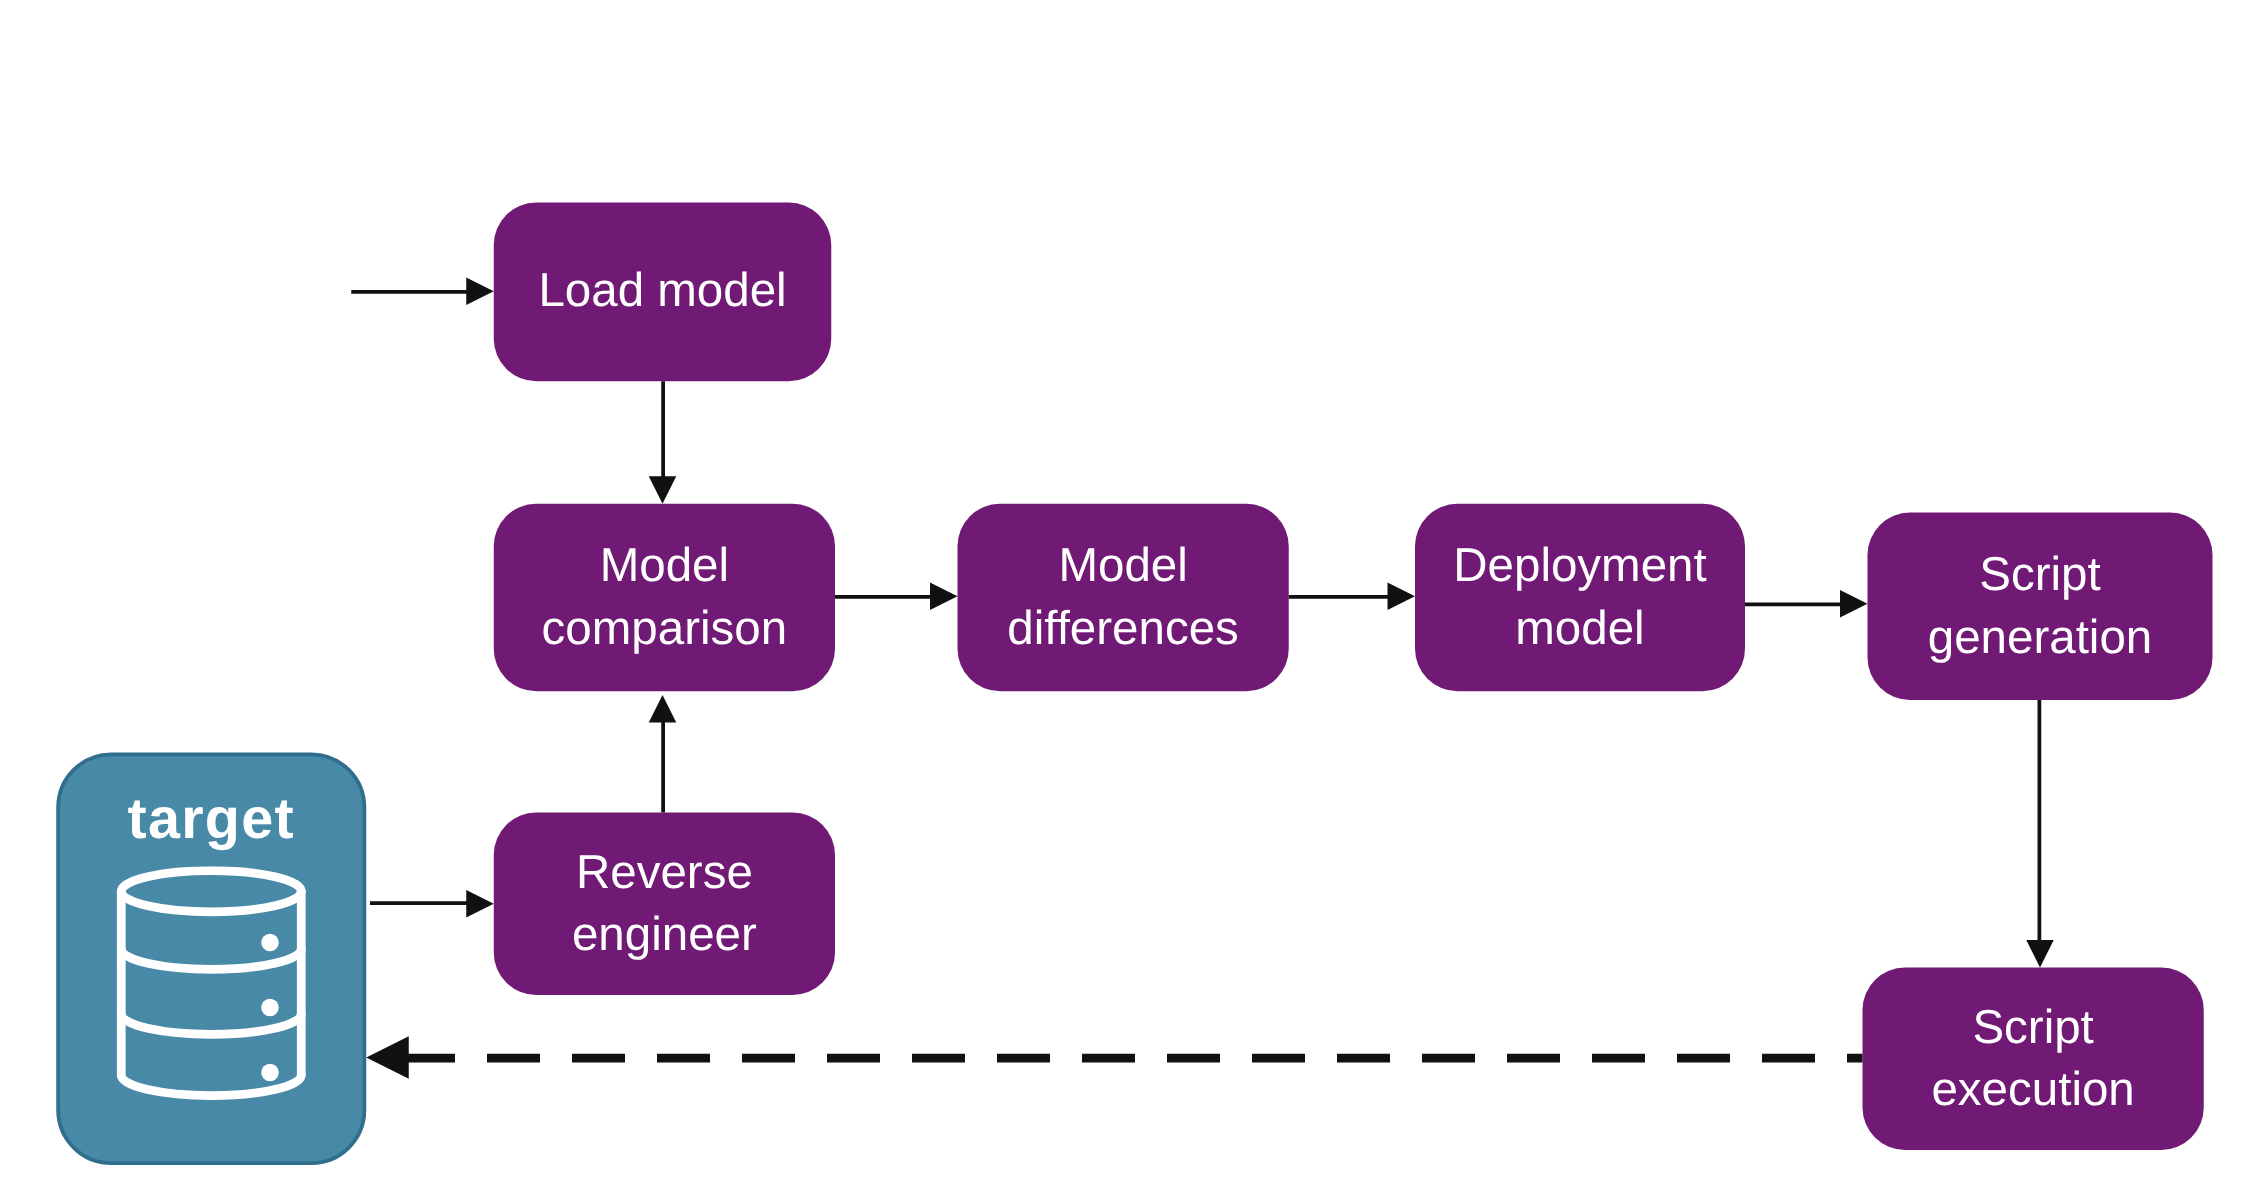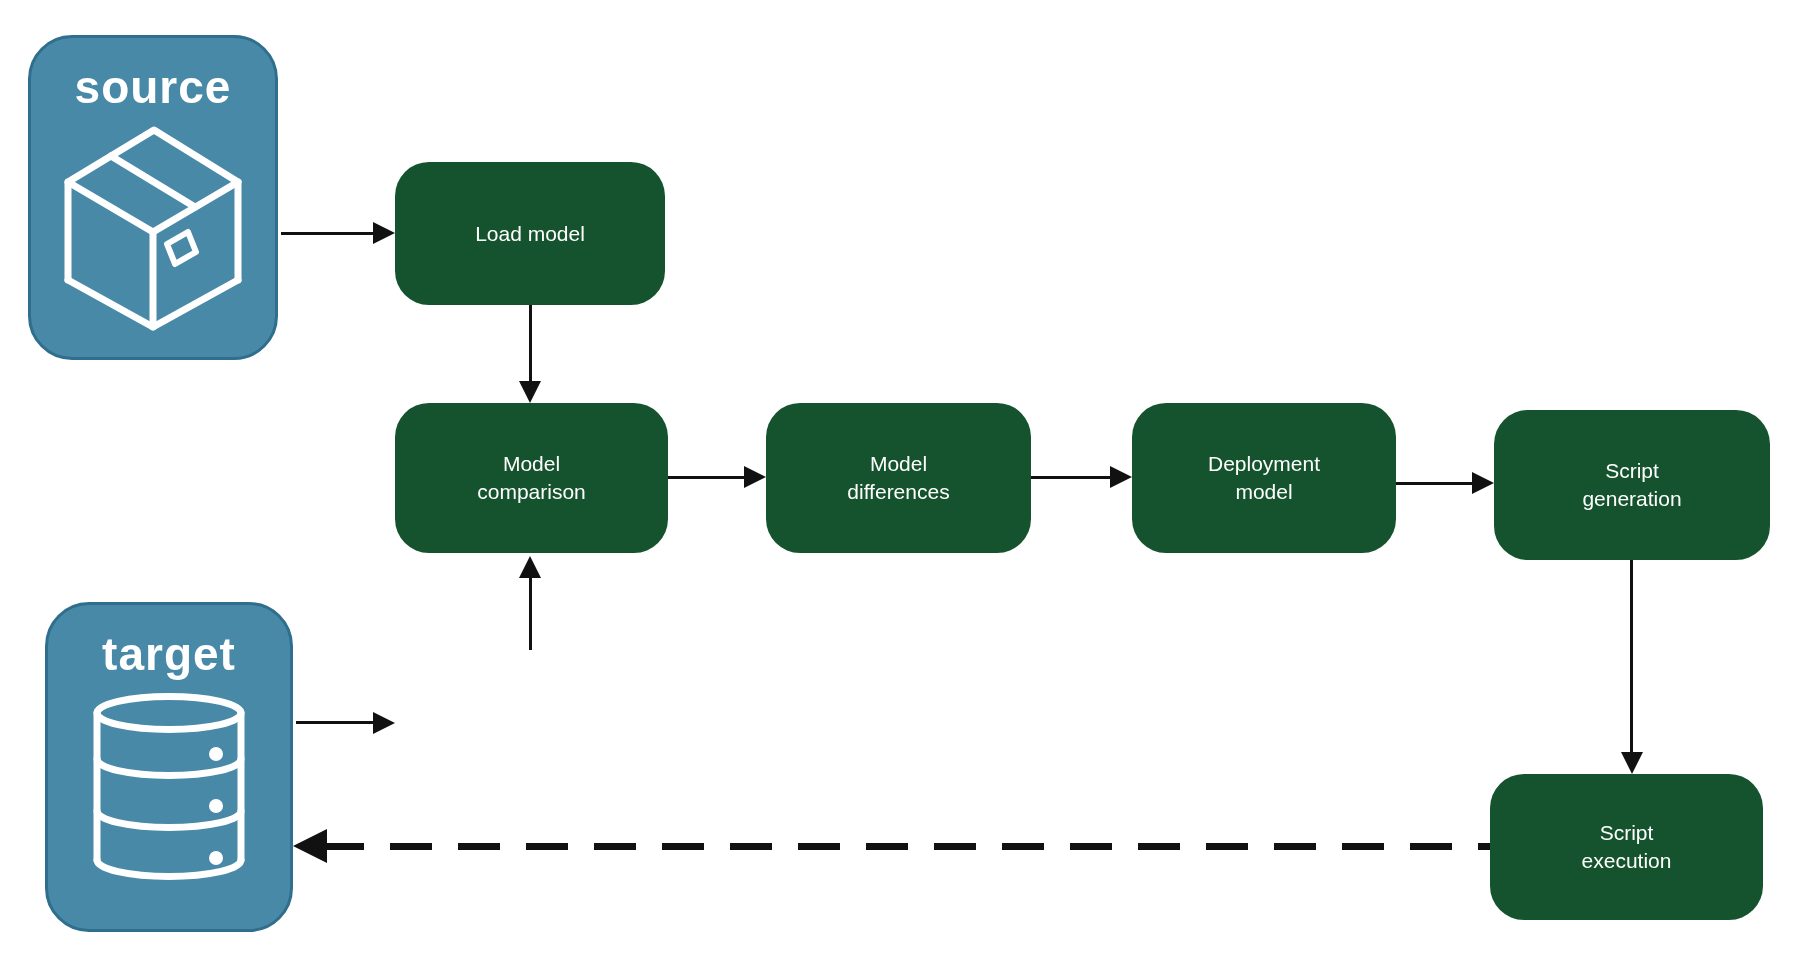--- a/index.html
+++ b/index.html
@@ -10,23 +10,23 @@
   
   .container-box{
     position:absolute;background:#4889A8;border:3px solid #2F6E8C;border-radius:44px;
     box-sizing:border-box;display:flex;flex-direction:column;align-items:center;
   }
   .container-label{
     color:#ffffff;font-size:46px;font-weight:700;margin-top:22px;letter-spacing:1px;
   }
   
   .node{
-    position:absolute;background:#14532d;border-radius:34px;color:#ffffff;
+    position:absolute;background:#701a75;border-radius:34px;color:#ffffff;
     display:flex;align-items:center;justify-content:center;text-align:center;
-    font-size:21px;line-height:1.32;white-space:pre-line;box-sizing:border-box;
+    font-size:38px;line-height:1.32;white-space:pre-line;box-sizing:border-box;
   }
   
   .hline{position:absolute;height:3px;background:#111111;}
   .vline{position:absolute;width:3px;background:#111111;}
   .dline{position:absolute;height:7px;
     background:repeating-linear-gradient(to right,#111111 0 42px,transparent 42px 68px);}
   .head-right{position:absolute;width:0;height:0;
     border-left:22px solid #111111;border-top:11px solid transparent;border-bottom:11px solid transparent;}
   .head-left-big{position:absolute;width:0;height:0;
     border-right:34px solid #111111;border-top:17px solid transparent;border-bottom:17px solid transparent;}
@@ -34,39 +34,20 @@
     border-top:22px solid #111111;border-left:11px solid transparent;border-right:11px solid transparent;}
   .head-up{position:absolute;width:0;height:0;
     border-bottom:22px solid #111111;border-left:11px solid transparent;border-right:11px solid transparent;}
   .icon-svg{display:block;}
 </style>
 </head>
 <body>
 
 <div class="canvas">
 
-  <div class="container-box" style="left:28px;top:35px;width:250px;height:325px;">
-    <div class="container-label">source</div>
-    <span>
-      <svg class="icon-svg" width="186" height="214" viewBox="0 0 186 214" fill="none" stroke="#ffffff" stroke-width="7" stroke-linejoin="round" stroke-linecap="round" style="margin-top:8px;">
-
-        <polygon points="94,8 178,60 93,110 8,60"></polygon>
-
-        <line x1="8" y1="60" x2="8" y2="158"></line>
-        <line x1="178" y1="60" x2="178" y2="158"></line>
-        <line x1="93" y1="110" x2="93" y2="205"></line>
-
-        <polyline points="8,158 93,205 178,158"></polyline>
-
-        <line x1="51" y1="34" x2="135" y2="85"></line>
-
-        <polygon points="107,122 128,110 136,130 115,142" stroke-width="6"></polygon>
-      </svg>
-    </span>
-  </div>
 
   <div class="container-box" style="left:45px;top:602px;width:248px;height:330px;">
     <div class="container-label">target</div>
     <span>
       <svg class="icon-svg" width="154" height="190" viewBox="0 0 154 190" fill="none" stroke="#ffffff" stroke-width="7" stroke-linecap="round" style="margin-top:12px;">
         <ellipse cx="77" cy="20" rx="72" ry="16.5"></ellipse>
         <line x1="5" y1="20" x2="5" y2="167"></line>
         <line x1="149" y1="20" x2="149" y2="167"></line>
         <path d="M5,66 A72,16.5 0 0 0 149,66"></path>
         <path d="M5,118 A72,16.5 0 0 0 149,118"></path>
@@ -85,20 +66,22 @@
 
   <div class="node" style="left:766px;top:403px;width:265px;height:150px;">Model
 differences</div>
 
   <div class="node" style="left:1132px;top:403px;width:264px;height:150px;">Deployment
 model</div>
 
   <div class="node" style="left:1494px;top:410px;width:276px;height:150px;">Script
 generation</div>
 
+  <div class="node" style="left:395px;top:650px;width:273px;height:146px;">Reverse
+engineer</div>
 
   <div class="node" style="left:1490px;top:774px;width:273px;height:146px;">Script
 execution</div>
 
   <div>
     <div class="hline" style="left:281px;top:232px;width:94px;"></div>
     <div class="head-right" style="left:373px;top:222px;"></div>
   </div>
 
   <div>

